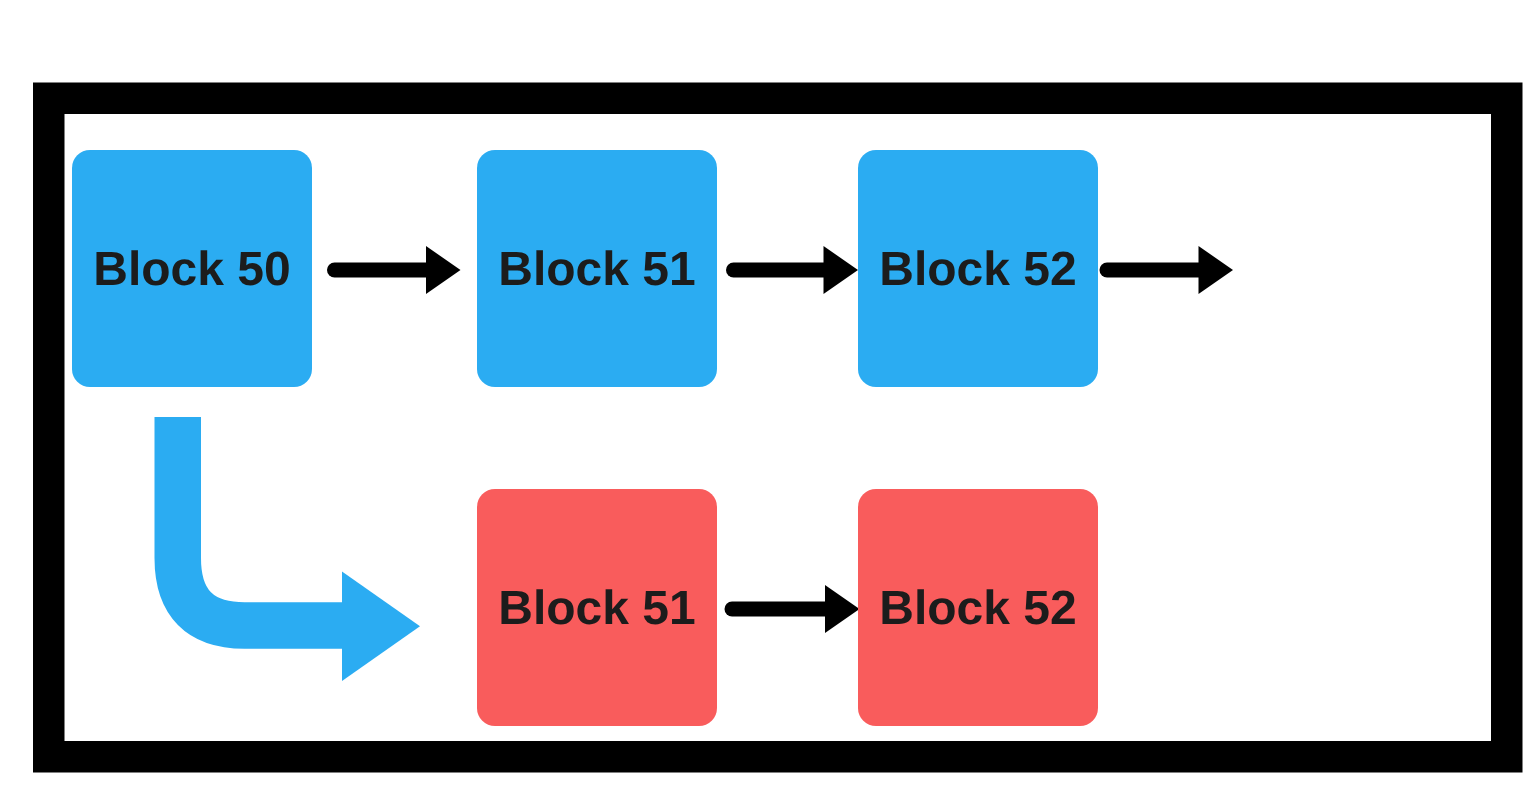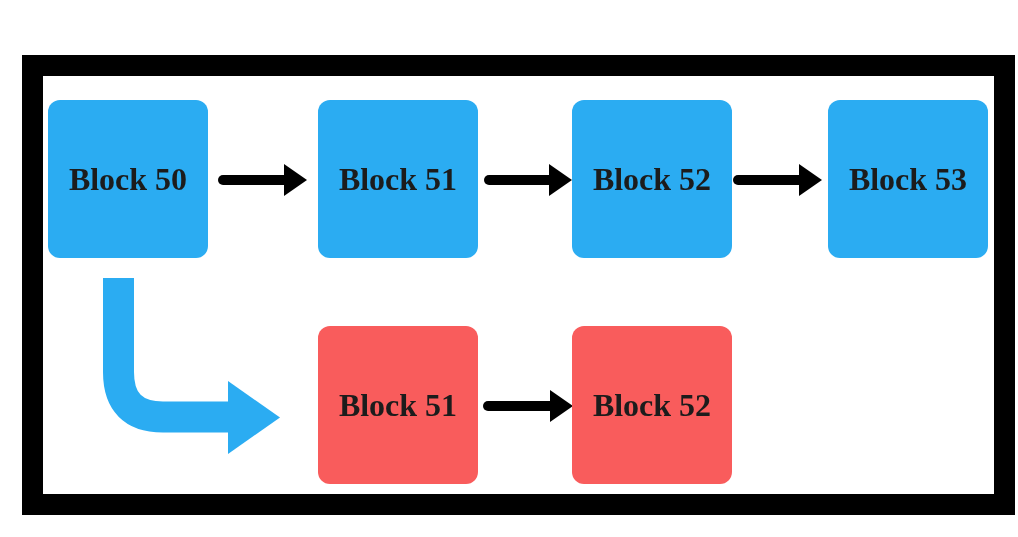--- a/index.html
+++ b/index.html
@@ -15,21 +15,20 @@
   html, body {
     width: 1018px; height: 537px;
     background: var(--canvas-bg);
     font-family: "Liberation Sans", "DejaVu Sans", sans-serif;
     overflow: hidden;
   }
   .canvas {
     position: relative;
     width: 860px; height: 537px;
     background: var(--canvas-bg);
-    font-family: Liberation Serif, serif;
   }
   .frame {
     position: absolute;
     left: 22px; top: 55px;
     width: 993px; height: 460px;
     border: 21px solid var(--frame-black);
     background: transparent;
   }
   .overlay {
     position: absolute;
@@ -109,23 +108,20 @@
 
   <div class="block blue pos-m0">
     <span class="block-label">Block 50</span>
   </div>
   <div class="block blue pos-m1">
     <span class="block-label">Block 51</span>
   </div>
   <div class="block blue pos-m2">
     <span class="block-label">Block 52</span>
   </div>
-  <div class="block blue pos-m3">
-    <span class="block-label">Block 53</span>
-  </div>
 
   <div class="block red pos-f0">
     <span class="block-label">Block 51</span>
   </div>
   <div class="block red pos-f1">
     <span class="block-label">Block 52</span>
   </div>
 
 </div>
 

